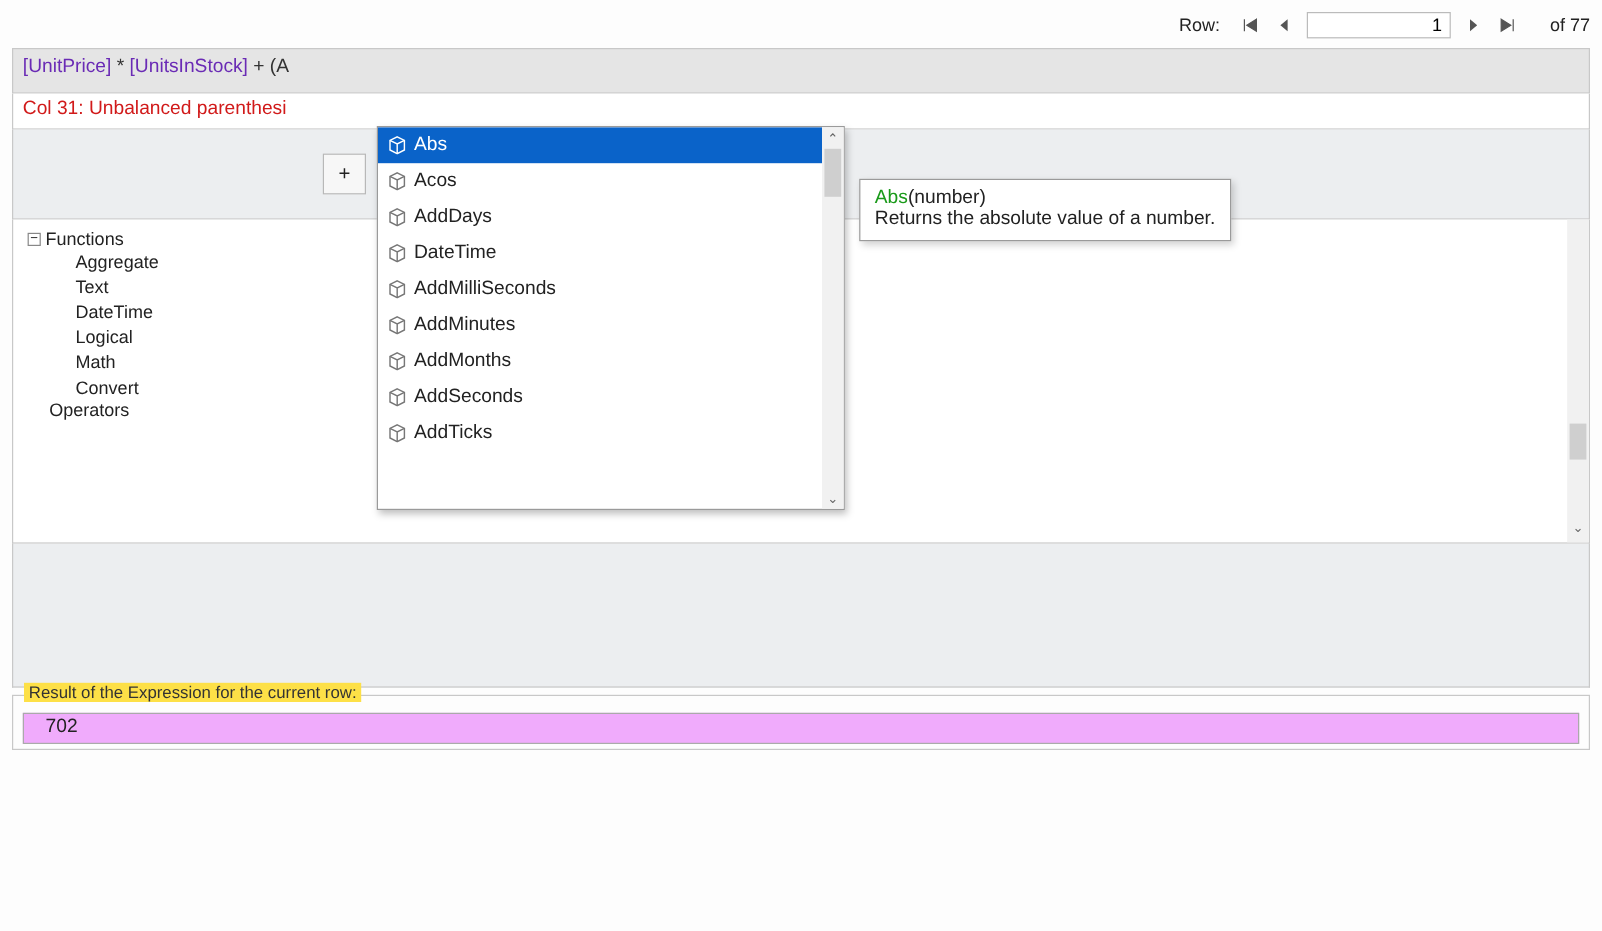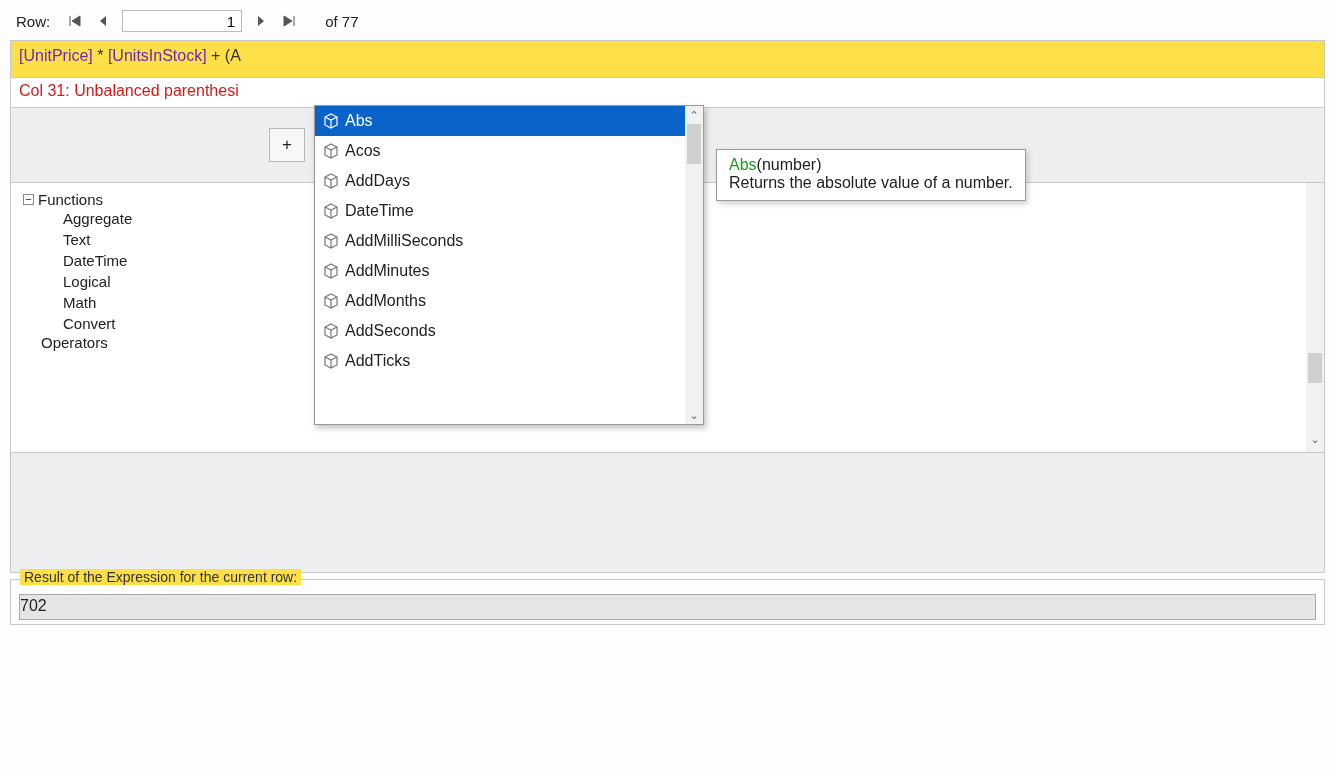--- a/index.html
+++ b/index.html
@@ -12,40 +12,41 @@
     width: 1335px;
     height: 776px;
     padding: 8px 10px;
     position: relative;
   }
   .row-nav {
     display: flex;
     align-items: center;
     gap: 10px;
     padding: 2px 0 8px 6px;
+    justify-content: flex-end;
   }
   .row-nav .label { margin-right: 6px; }
   .nav-icon {
     width: 18px; height: 18px;
     display: inline-flex; align-items: center; justify-content: center;
     cursor: pointer;
     color: #555;
   }
   .nav-input {
     width: 120px;
     height: 22px;
     border: 1px solid #bbb;
     text-align: right;
     padding: 0 6px;
     font-size: 15px;
     background: #fff;
   }
   .expr-box {
     border: 1px solid #c8c8c8;
-    background: #fde047;
+    background: #e5e5e5;
     padding: 6px 8px;
     min-height: 38px;
     font-size: 16px;
   }
   .tok-field { color: #6a2bb5; }
   .tok-op { color: #333; }
   .err-box {
     border: 1px solid #c8c8c8;
     border-top: none;
     background: #fff;
@@ -120,22 +121,22 @@
     padding: 0 4px;
     font-size: 14px;
     color: #333;
   }
   .result-box {
     border: 1px solid #c8c8c8;
     padding: 14px 8px 4px;
   }
   .result-inner {
     border: 1px solid #aaa;
-    background: #e5e5e5;
-    padding: 2px 0;
+    background: #f0abfc;
+    padding: 2px 18px;
     font-size: 16px;
     min-height: 26px;
   }
   
   .ac-popup {
     position: absolute;
     left: 314px; top: 105px;
     width: 390px;
     height: 320px;
     background: #fff;

